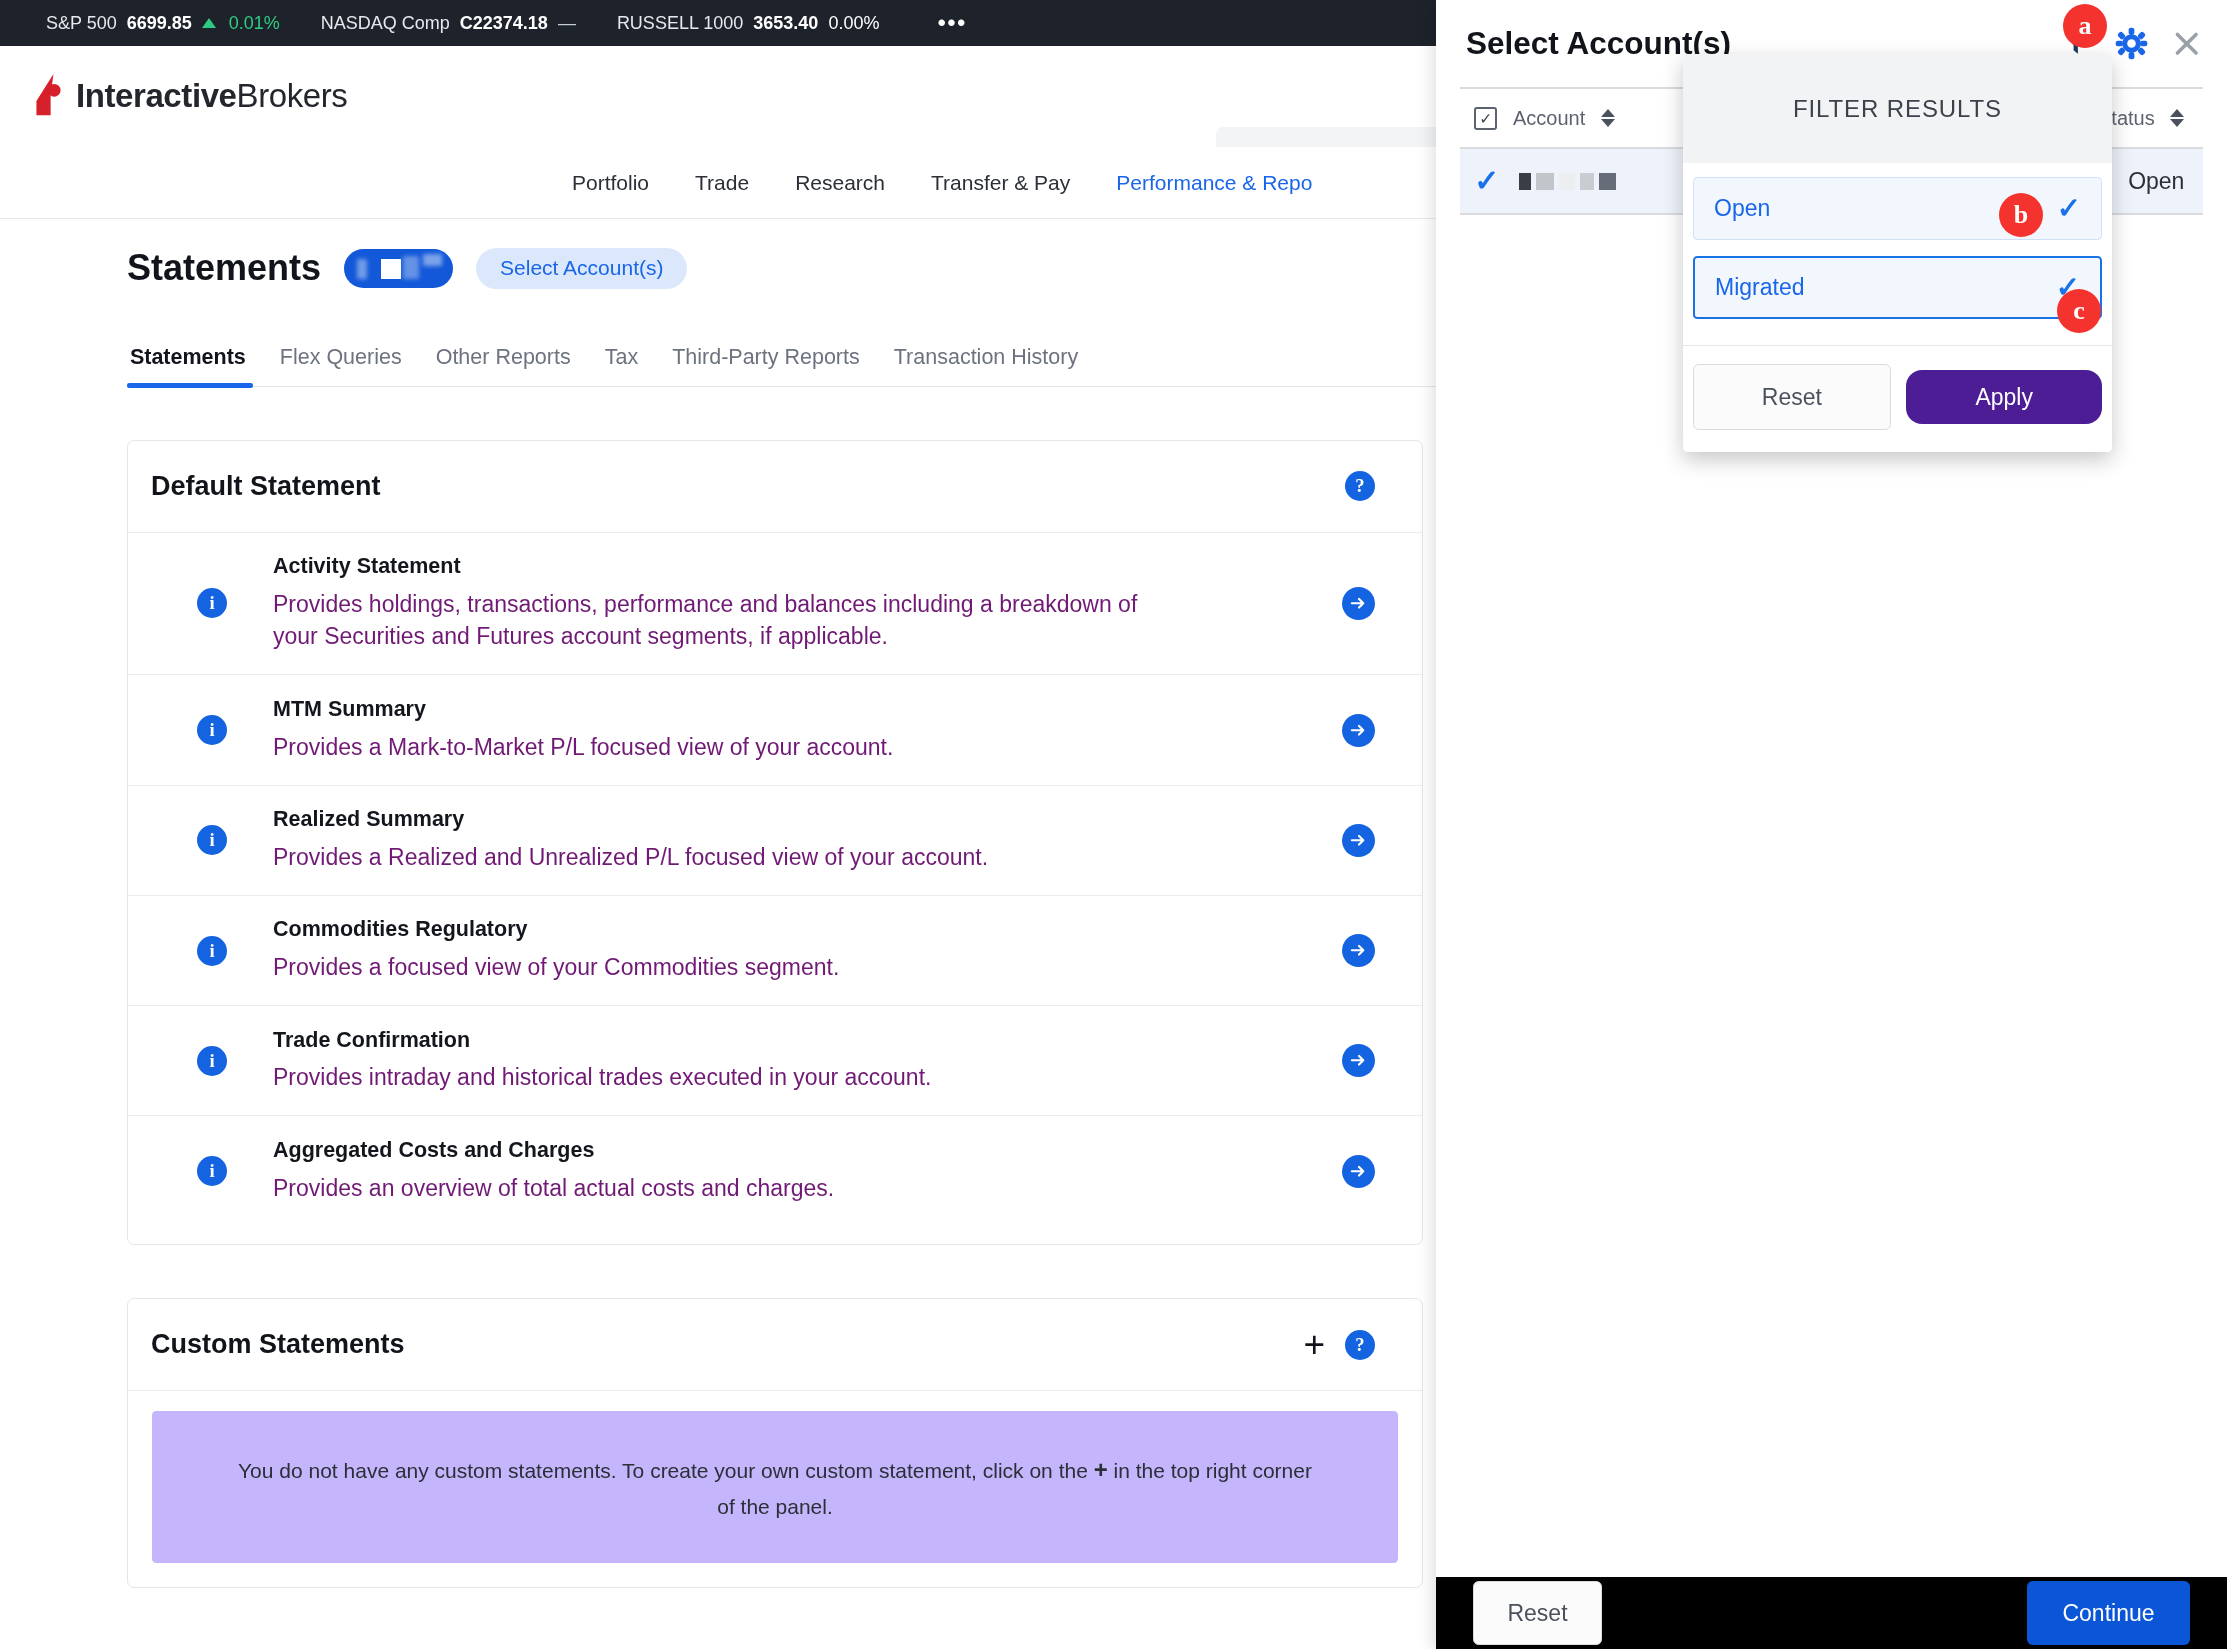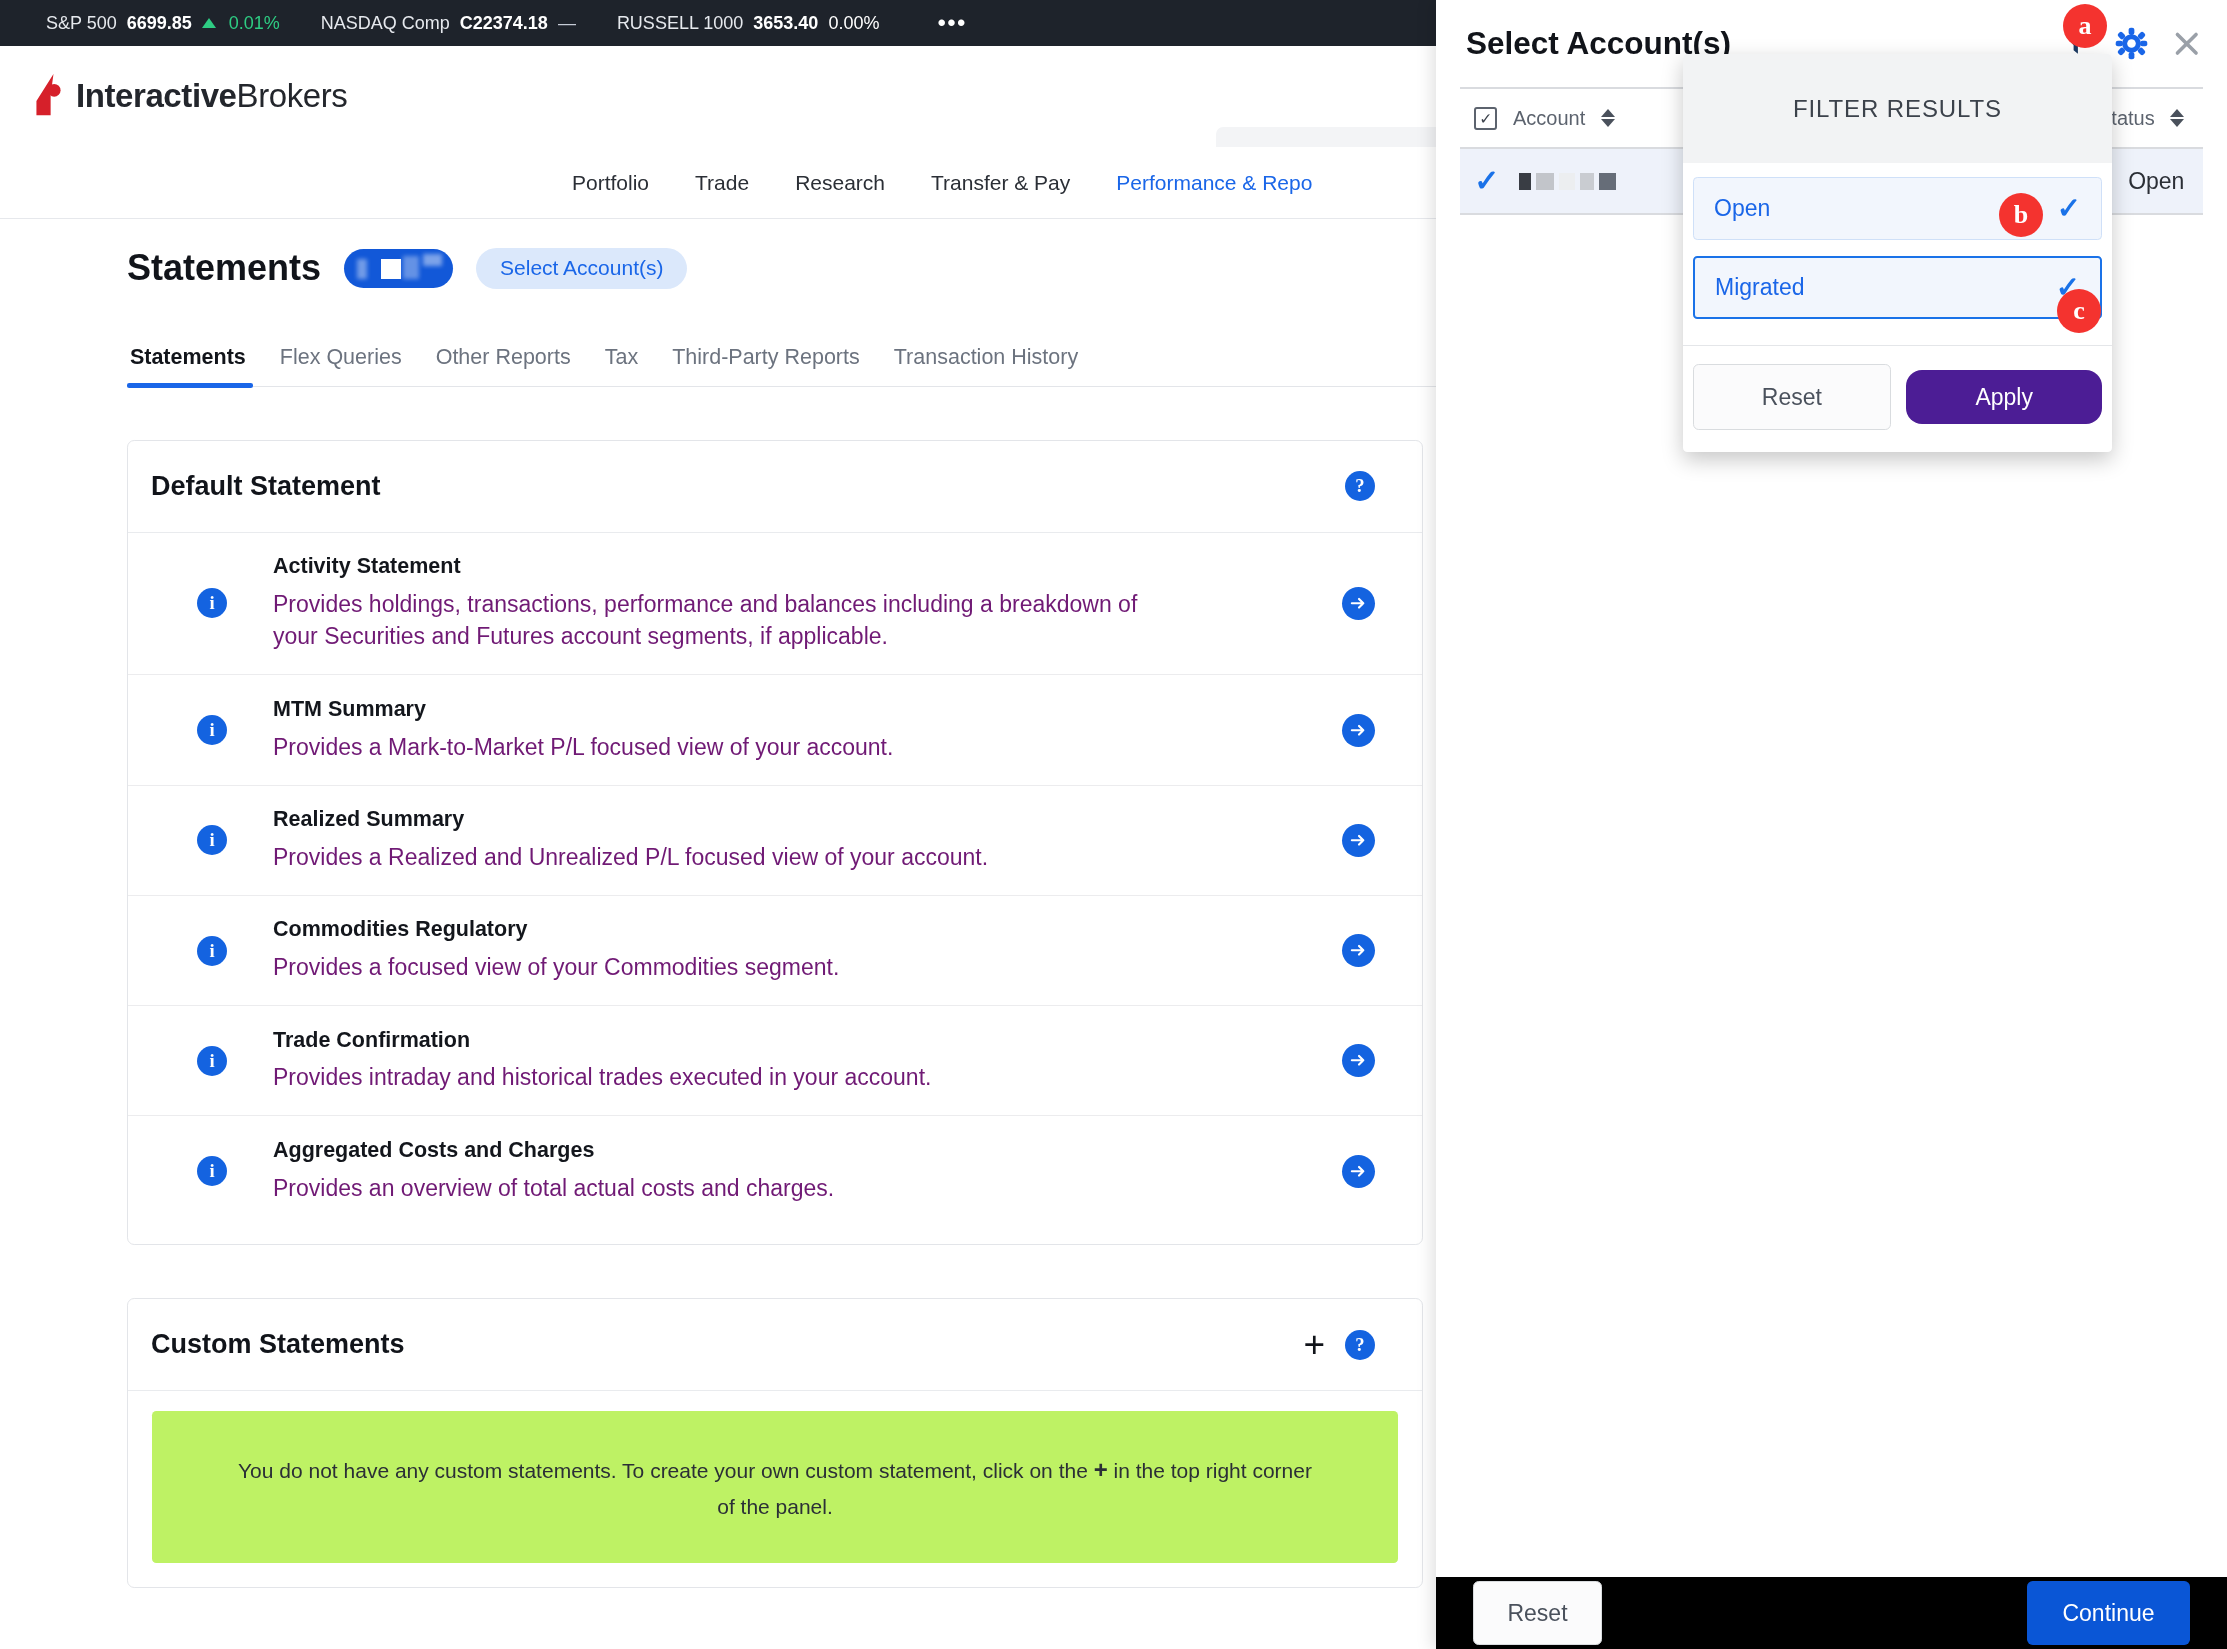--- a/index.html
+++ b/index.html
@@ -145,21 +145,21 @@
   .stmt-name { font-size: 21.5px; font-weight: 700; color: #13161c; margin-bottom: 8.6px; }
   .stmt-desc { font-size: 23px; color: #701a75; line-height: 1.42; max-width: 894px; }
   .arrow-btn {
     width: 33px; height: 33px; border-radius: 50%; background: #1463e0;
     display: flex; align-items: center; justify-content: center;
     cursor: pointer; flex: none;
   }
   .arrow-btn svg { display: block; }
 
   .empty-box {
-    margin: 20px 24px 24px 24px; background: #bef264;
+    margin: 20px 24px 24px 24px; background: #c4b5fd;
     border-radius: 4.3px; min-height: 152px;
     display: flex; align-items: center; justify-content: center;
     text-align: center; padding: 29px 86px;
   }
   .empty-text { font-size: 21px; color: #2b2f36; line-height: 1.62; }
   .empty-text .pl { font-weight: 700; font-size: 24px; }
 
   
   .modal-panel {
     position: absolute; left: 1436px; top: 0; width: 791px; height: 1650px;

